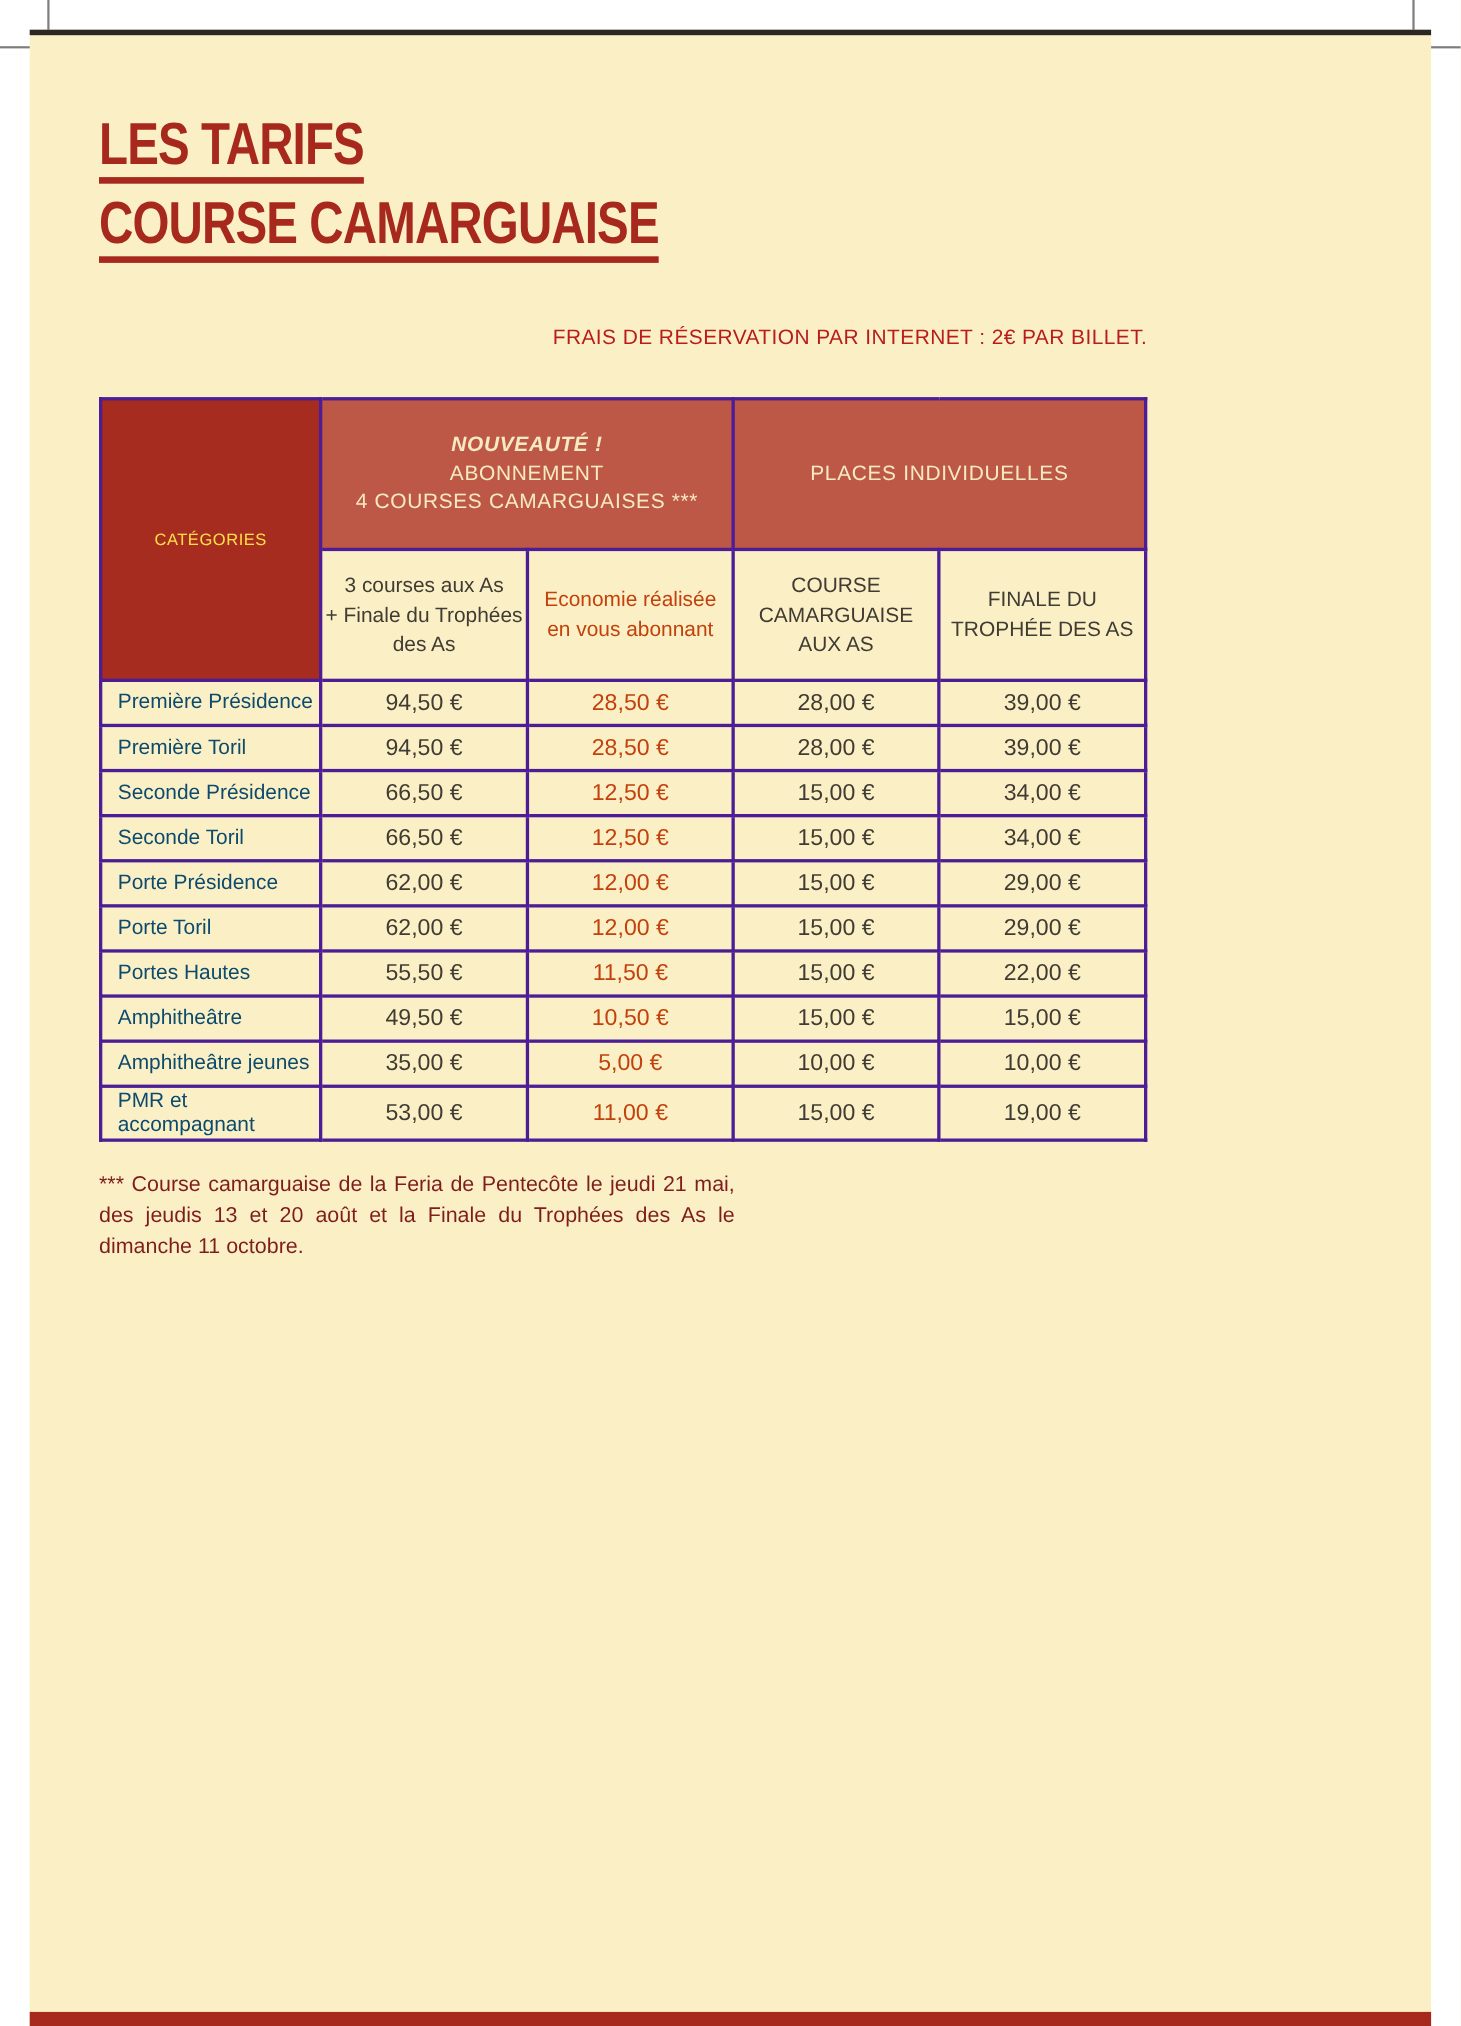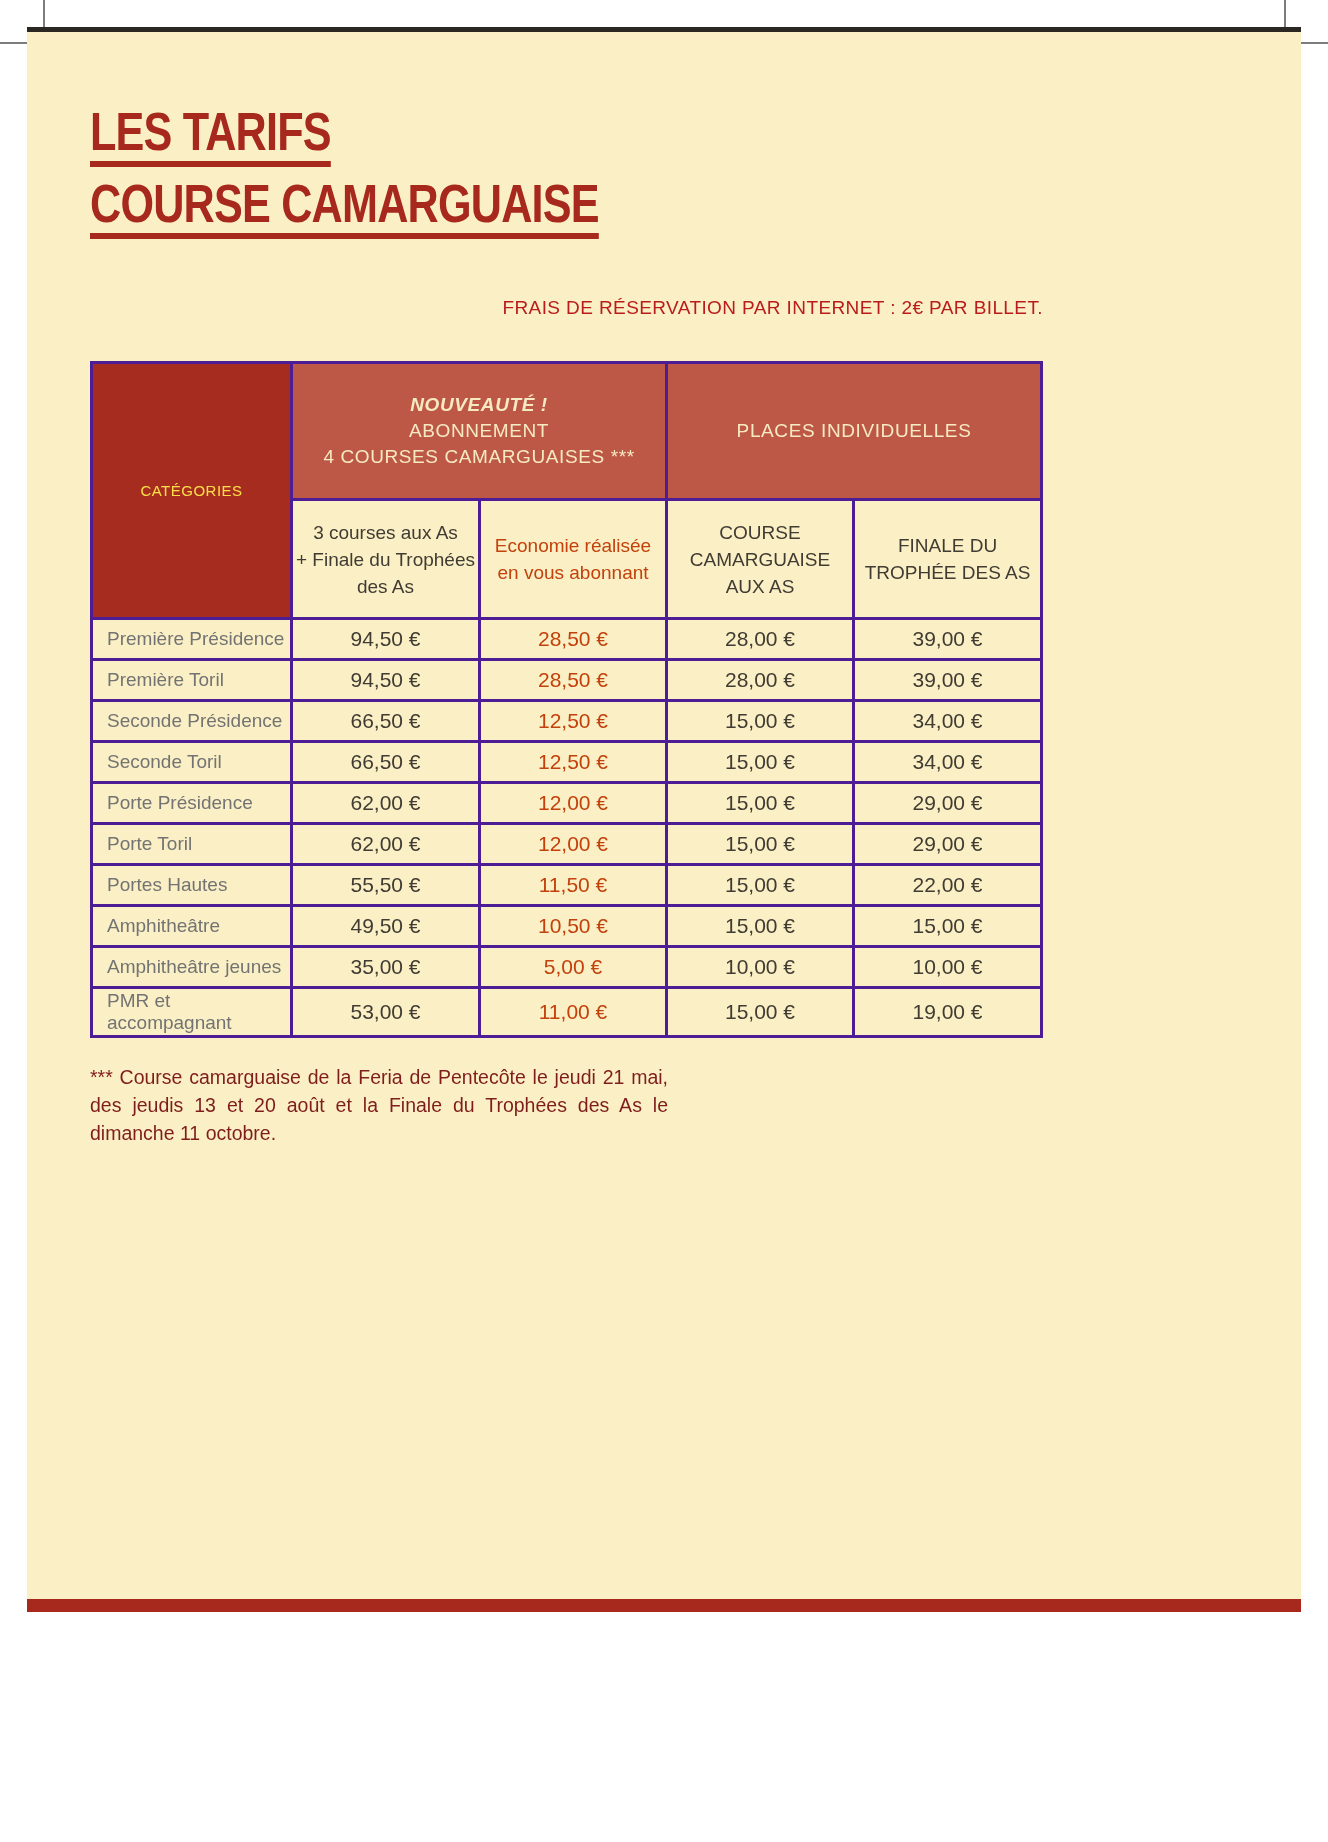--- a/index.html
+++ b/index.html
@@ -13,21 +13,21 @@
   
   .cropmark{position:absolute;background:#7d7d7d;}
   .cm-tl-v{left:43px;top:0;width:2px;height:33px;}
   .cm-tl-h{left:0;top:42px;width:31px;height:2px;}
   .cm-tr-v{left:1284px;top:0;width:2px;height:33px;}
   .cm-tr-h{left:1297px;top:42px;width:31px;height:2px;}
 
   
   .page{
     position:absolute;left:27px;top:27px;
-    width:1274px;height:1585px;
+    width:1274px;height:1815px;
     background:#FBF0C5;
     border-top:5px solid #2b2824;
     box-sizing:border-box;
   }
   .bottom-band{
     position:absolute;left:0;bottom:0;width:100%;height:13px;
     background:#A7291E;
   }
 
   
@@ -82,21 +82,21 @@
     background:#FBF0C5;
     height:119px;
     font-size:19px;
     text-align:center;vertical-align:middle;
     white-space:pre-line;
     line-height:27px;
   }
   .ink-dark{color:#403B33;}
   .ink-red{color:#c2410c;}
   td.label{
-    background:#FBF0C5;color:#737373;
+    background:#FBF0C5;color:#0c4a6e;
     height:41px;font-size:19px;
     padding-left:14px;text-align:left;vertical-align:middle;
   }
   td.val{
     background:#FBF0C5;
     height:41px;font-size:21px;
     text-align:center;vertical-align:middle;
   }
 
   

